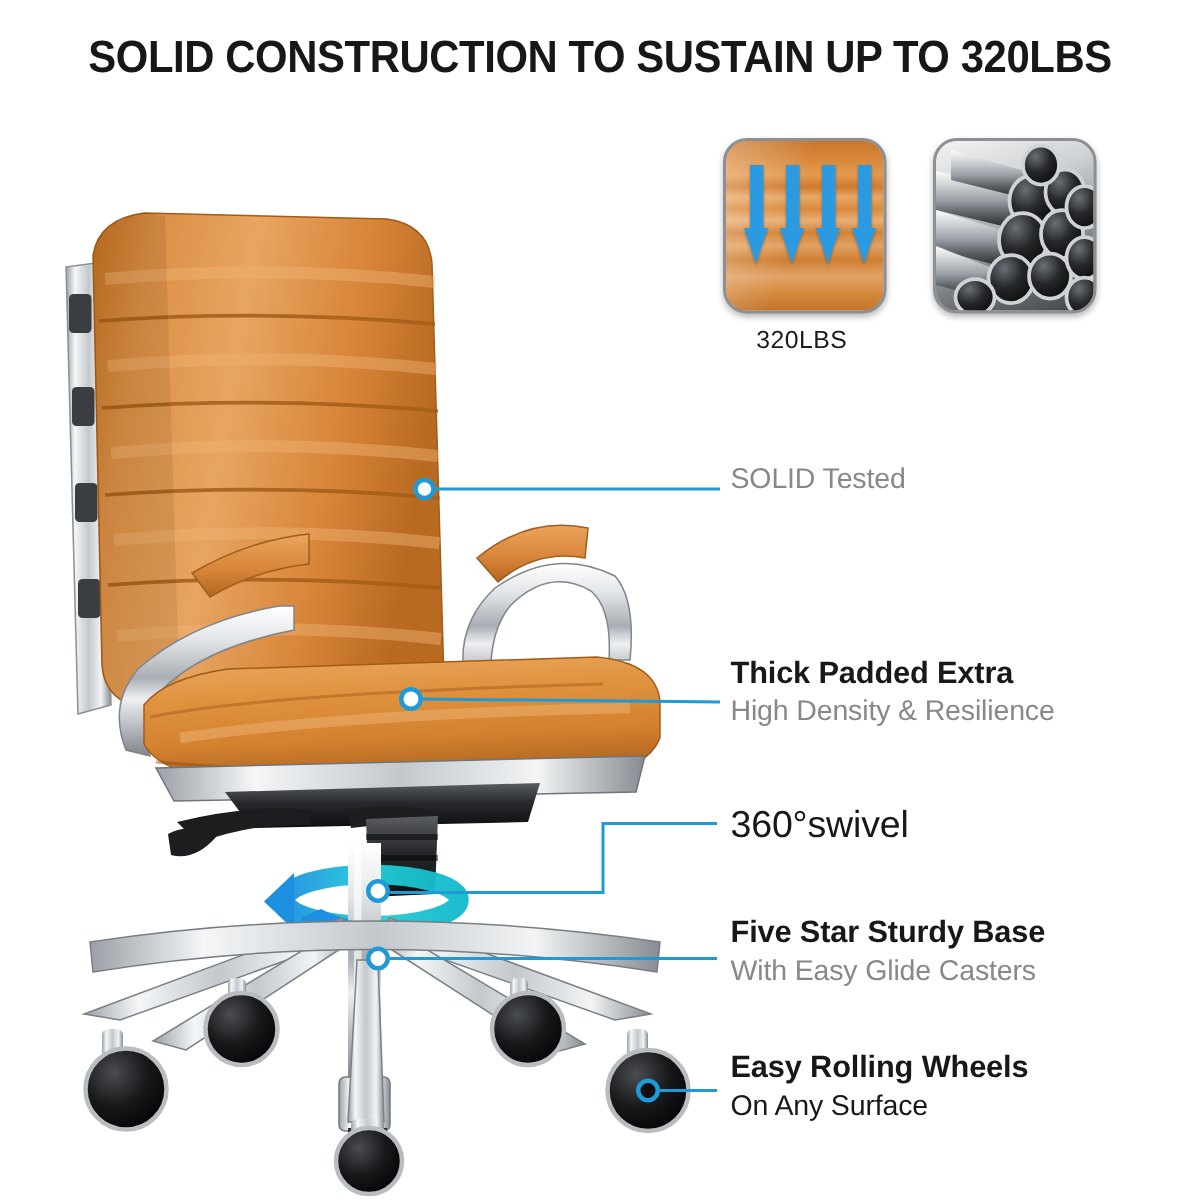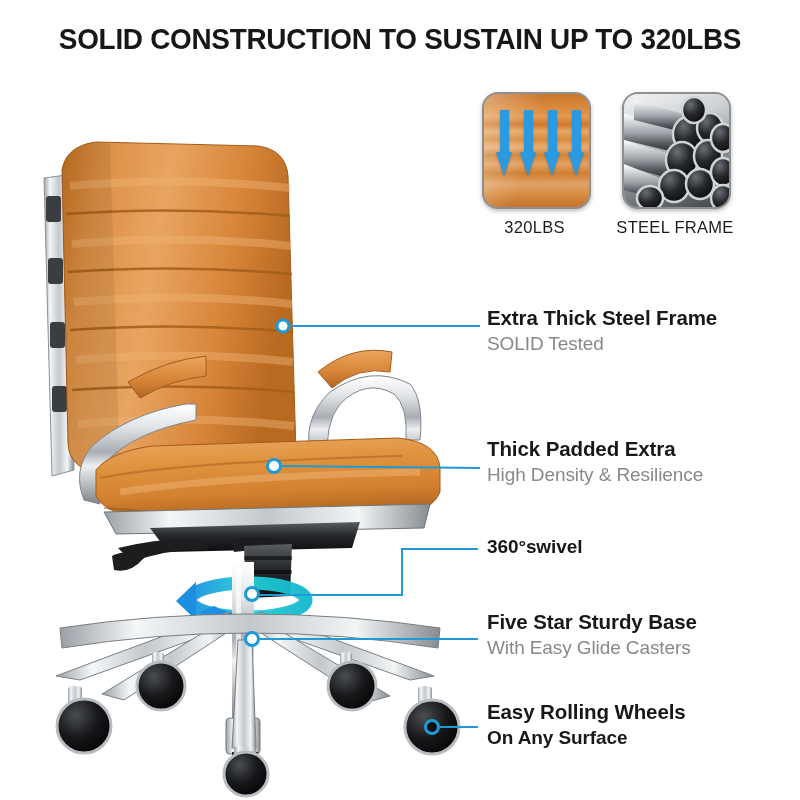--- a/index.html
+++ b/index.html
@@ -87,22 +87,22 @@
   .co-title{
     font-size:20.5px;color:#18181b;font-weight:bold;
     font-family:"Liberation Sans","DejaVu Sans",sans-serif;
     line-height:1.17;white-space:nowrap;letter-spacing:-.1px;
   }
   .co-sub{
     font-size:19px;color:#86888b;font-weight:normal;
     font-family:"Liberation Sans","DejaVu Sans",sans-serif;
     line-height:1.2;margin-top:3px;white-space:nowrap;letter-spacing:-.1px;
   }
-  .co-sub.dark{color:#18181b;font-weight:bold;}
-  .co-title.reg{font-weight:bold;font-size:19px;}
+  .co-sub.dark{color:#18181b;font-weight:normal;}
+  .co-title.reg{font-weight:normal;font-size:25px;}
 
   
   #chair-svg,#leader-svg{position:absolute;left:0;top:0;width:800px;height:800px;}
   #leader-svg{pointer-events:none;}
 </style>
 </head>
 <body>
 
 <div id="canvas">
 
@@ -328,21 +328,20 @@
             <ellipse cx="99" cy="44" rx="12" ry="14" fill="url(#tubeBore)" stroke="#cfd3d6" stroke-width="2.5"></ellipse>
             <ellipse cx="50" cy="92" rx="15" ry="16" fill="url(#tubeBore)" stroke="#cfd3d6" stroke-width="2.5"></ellipse>
             <ellipse cx="76" cy="90" rx="14" ry="15" fill="url(#tubeBore)" stroke="#cfd3d6" stroke-width="2.5"></ellipse>
             <ellipse cx="99" cy="78" rx="12" ry="14" fill="url(#tubeBore)" stroke="#cfd3d6" stroke-width="2.5"></ellipse>
             <ellipse cx="99" cy="104" rx="12" ry="13" fill="url(#tubeBore)" stroke="#cfd3d6" stroke-width="2.5"></ellipse>
             <ellipse cx="26" cy="104" rx="13" ry="12" fill="url(#tubeBore)" stroke="#cfd3d6" stroke-width="2.5"></ellipse>
             <ellipse cx="70" cy="16" rx="12" ry="13" fill="url(#tubeBore)" stroke="#cfd3d6" stroke-width="2.5"></ellipse>
           </g>
         </svg>
       </div>
-      <div class="badge-caption">STEEL FRAME</div>
     </div>
   </div>
 
   <svg id="leader-svg" viewBox="0 0 800 800">
     <g stroke="#1f9ad6" stroke-width="2" fill="none">
       <line x1="290" y1="326" x2="480" y2="326"></line>
       <line x1="282" y1="466" x2="480" y2="468"></line>
       <polyline points="260,595 402,595 402,549 478,549"></polyline>
       <line x1="260" y1="639" x2="478" y2="639"></line>
       <line x1="440" y1="727" x2="478" y2="727"></line>
@@ -350,21 +349,20 @@
     <g fill="#ffffff" stroke="#1f9ad6" stroke-width="3">
       <circle cx="283" cy="326" r="6"></circle>
       <circle cx="274" cy="466" r="6.5"></circle>
       <circle cx="252" cy="594" r="6.5"></circle>
       <circle cx="252" cy="639" r="6.5"></circle>
       <circle cx="432" cy="727" r="6.5" fill="#0f0f11"></circle>
     </g>
   </svg>
 
   <div class="callout" style="top:306px">
-    <div class="co-title">Extra Thick Steel Frame</div>
     <div class="co-sub">SOLID Tested</div>
   </div>
 
   <div class="callout" style="top:437px">
     <div class="co-title">Thick Padded Extra</div>
     <div class="co-sub">High Density &amp; Resilience</div>
   </div>
 
   <div class="callout" style="top:536px">
     <div class="co-title reg">360°swivel</div>

